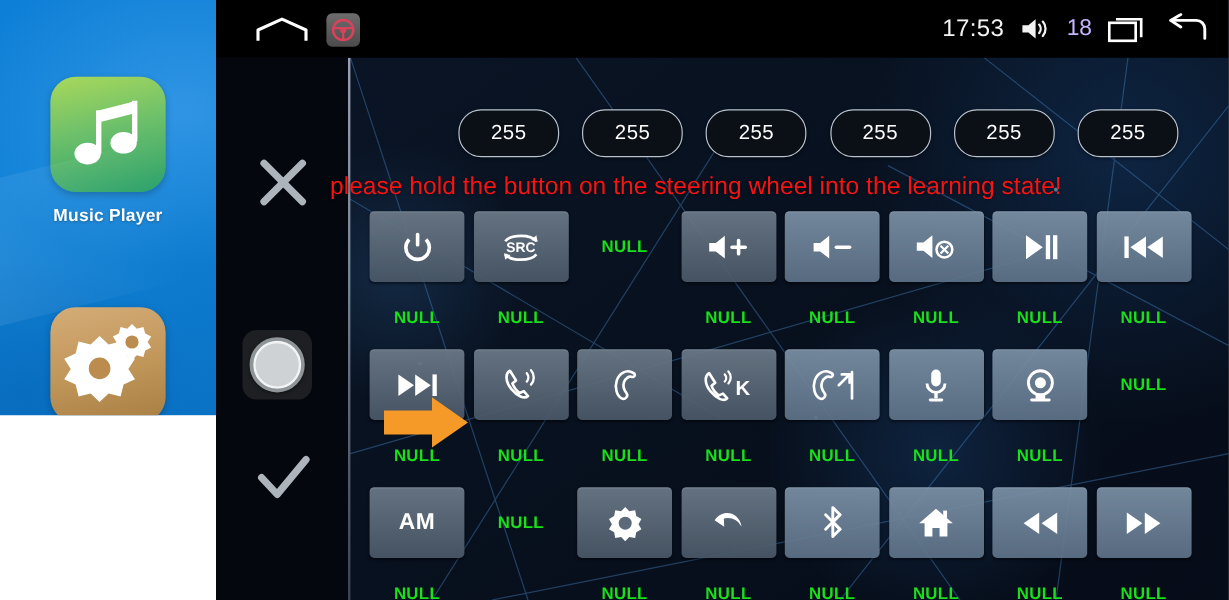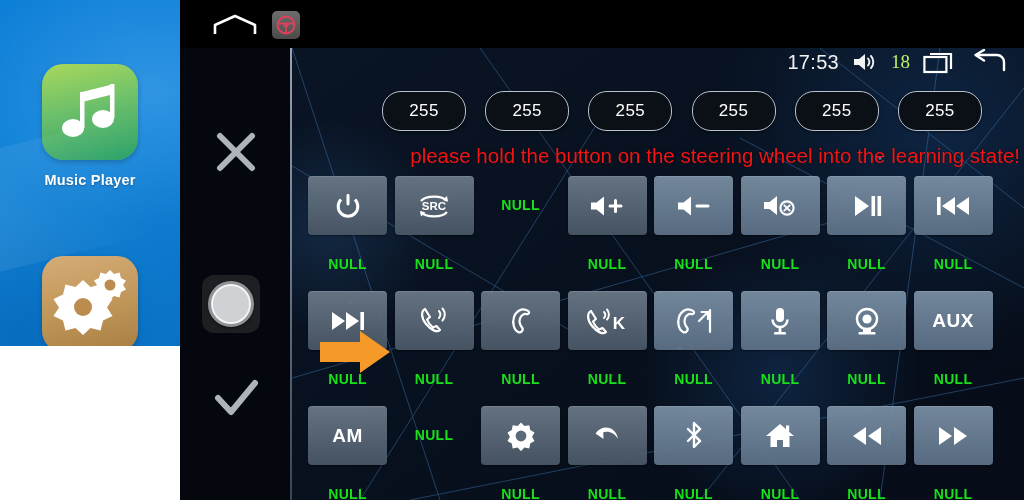--- a/index.html
+++ b/index.html
@@ -53,24 +53,24 @@
     position:absolute;left:0;top:0;width:844px;height:48px;background:#000000;
     z-index:9;
   }
   .sb-home{position:absolute;left:32px;top:14px;width:46px;height:22px;}
   .sb-wheel{
     position:absolute;left:92px;top:11px;width:28px;height:28px;border-radius:5px;
     background:linear-gradient(180deg,#6d6d6d,#4b4b4b);
     display:flex;align-items:center;justify-content:center;
   }
   .sb-right{
-    position:absolute;right:14px;top:0;height:48px;display:flex;align-items:center;gap:13px;margin-top:38px;
+    position:absolute;right:14px;top:0;height:48px;display:flex;align-items:center;gap:13px;
   }
   .sb-time{color:#f2f2f2;font-size:20px;letter-spacing:.3px;}
-  .sb-vol{color:#bef264;font-size:19px;font-family:Liberation Serif, serif;}
+  .sb-vol{color:#c4b5fd;font-size:19px;}
   .sb-recent{width:34px;height:24px;position:relative;}
   .sb-back{width:40px;height:26px;}
 
   
   .content{
     position:absolute;left:0;top:48px;width:844px;height:452px;
     background:
       radial-gradient(circle 150px at 150px 180px, rgba(60,130,200,.20), rgba(0,0,0,0) 72%),
       radial-gradient(circle 200px at 600px 330px, rgba(40,110,190,.22), rgba(0,0,0,0) 70%),
       radial-gradient(circle 300px at 760px 80px, rgba(30,90,160,.28), rgba(0,0,0,0) 75%),
@@ -121,21 +121,20 @@
     display:flex;align-items:center;justify-content:center;
     color:#ffffff;font-size:17px;letter-spacing:.4px;
     box-shadow:0 1px 3px rgba(0,0,0,.5);
   }
 
   
   .warning{
     position:absolute;left:95px;top:96px;width:745px;
     color:#f51414;font-size:20.5px;white-space:nowrap;
     text-shadow:0 0 2px rgba(0,0,0,.6);
-    text-align:right;
   }
 
   
   .grid{
     position:absolute;left:128px;top:128px;width:700px;
   }
   .grid-row{display:flex;gap:7.5px;margin-bottom:19px;}
   .cell{width:79px;}
   .btn{
     width:79px;height:59px;border-radius:4px;
@@ -437,23 +436,20 @@
               <svg width="30" height="30" viewBox="0 0 30 30">
                 <circle cx="15" cy="13" r="10" fill="none" stroke="#fff" stroke-width="2.4"></circle>
                 <circle cx="15" cy="13" r="4.6" fill="#fff"></circle>
                 <rect x="11" y="23" width="8" height="3.4" fill="#fff"></rect>
                 <rect x="6.5" y="26" width="17" height="2.6" rx="1.2" fill="#fff"></rect>
               </svg>
             </div>
             <div class="cell-label">NULL</div>
           </div>
           <div class="cell">
-            <div class="btn lighter">
-              <span class="btn-text">AUX</span>
-            </div>
             <div class="cell-label">NULL</div>
           </div>
         </div>
 
         <div class="grid-row">
           <div class="cell">
             <div class="btn">
               <span class="btn-text">AM</span>
             </div>
             <div class="cell-label">NULL</div>

